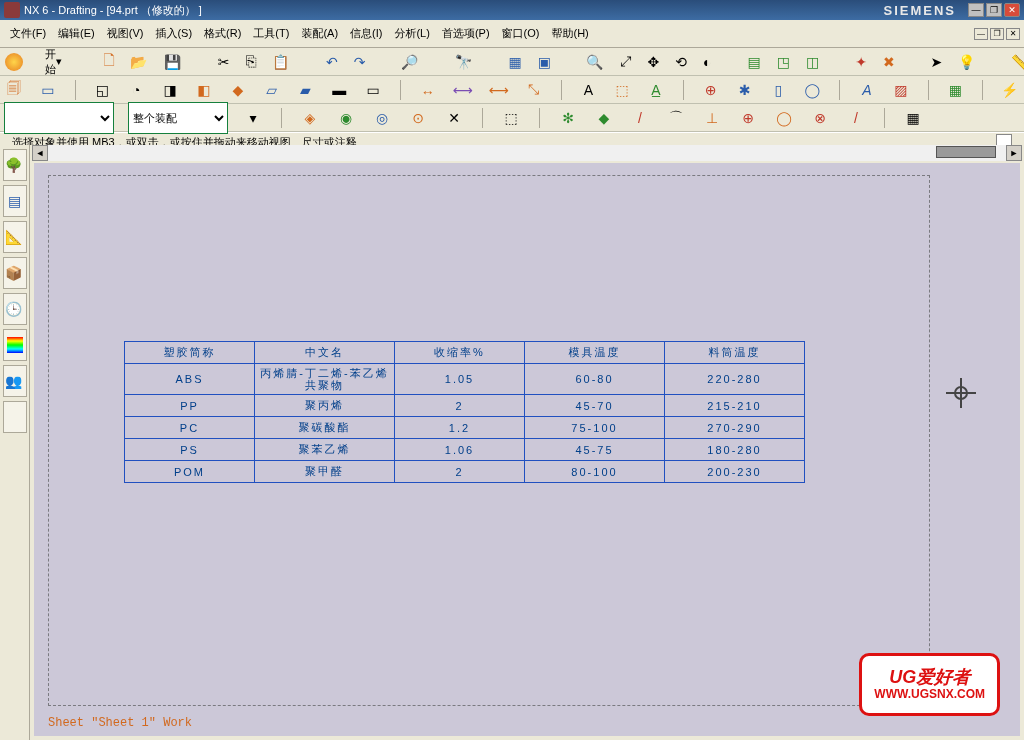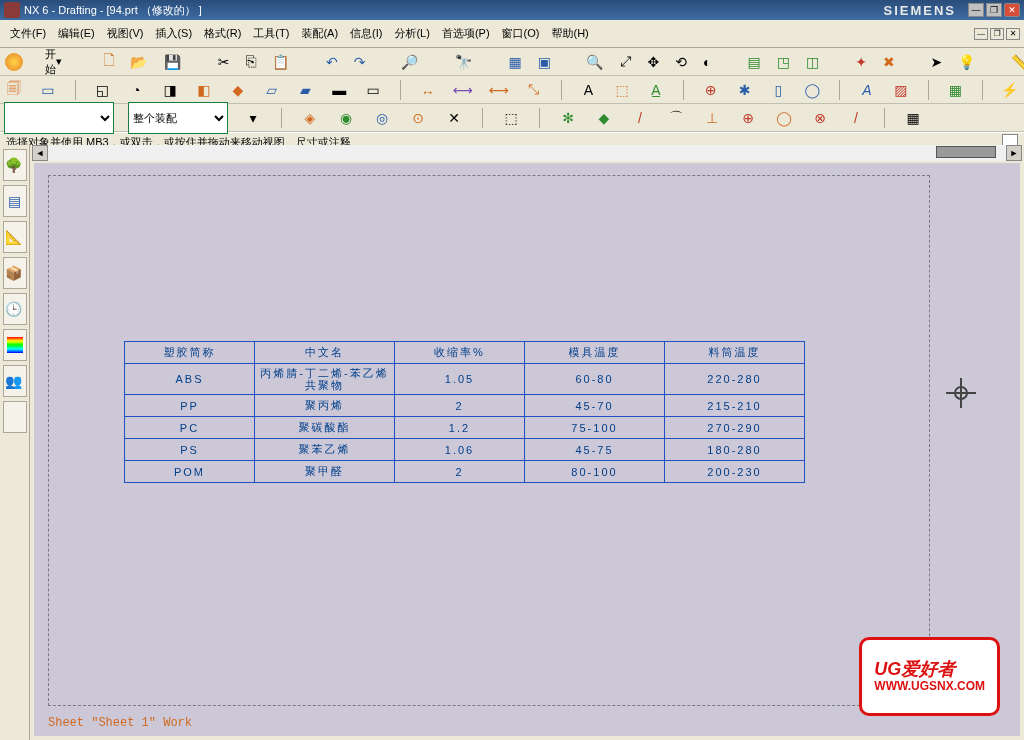--- a/index.html
+++ b/index.html
@@ -22,21 +22,21 @@
 
 .toolbar-row { height: 28px; background: #ece9d8; display: flex; align-items: center; padding: 2px 4px; border-bottom: 1px solid #c0c0b0; gap: 14px; }
 .tbtn { width: 22px; height: 22px; border: 1px solid transparent; display: flex; align-items: center; justify-content: center; font-size: 14px; cursor: default; }
 .tbtn.wide { width: auto; padding: 0 6px; font-size: 11px; }
 .sep { width: 1px; height: 20px; background: #aca899; margin: 0 3px; }
 .sel { height: 32px; font-size: 11px; border: 1px solid #15803d; background: #fff; }
 .sel.w1 { width: 110px; }
 .sel.w2 { width: 100px; }
 
 
-.promptbar { height: 20px; background: #ece9d8; display: flex; align-items: center; padding: 0 6px; font-size: 11px; border-top: 1px solid #fff; border-bottom: 1px solid #aca899; }
+.promptbar { height: 20px; background: #ece9d8; display: flex; align-items: center; padding: 0 12px; font-size: 11px; border-top: 1px solid #fff; border-bottom: 1px solid #aca899; }
 .promptbar .rbtn { margin-left: auto; width: 16px; height: 16px; border: 1px solid #888; background: #fff; }
 
 
 .main { position: absolute; top: 145px; left: 0; right: 0; bottom: 0; display: flex; }
 .leftbar { width: 30px; background: #ece9d8; border-right: 1px solid #aca899; display: flex; flex-direction: column; gap: 4px; padding-top: 4px; align-items: center; }
 .lbtn { width: 24px; height: 32px; border: 1px solid #aca899; background: #f5f3e9; display: flex; align-items: center; justify-content: center; font-size: 14px; }
 .canvas-wrap { flex: 1; position: relative; background: #ece9d8; }
 .hscroll { position: absolute; top: 0; left: 2px; right: 2px; height: 16px; background: #e0e0e0; display: flex; }
 .hscroll .arrow { width: 16px; height: 16px; background: #d4d0c8; border: 1px solid #888; display: flex; align-items: center; justify-content: center; font-size: 9px; }
 .hscroll .track { flex: 1; background: #f0f0f0; position: relative; }
@@ -59,21 +59,21 @@
 .two-line { line-height: 1.1; }
 
 
 .compass { position: absolute; top: 215px; right: 44px; width: 30px; height: 30px; }
 .compass::before, .compass::after { content: ""; position: absolute; background: #444; }
 .compass::before { left: 14px; top: 0; width: 2px; height: 30px; }
 .compass::after { top: 14px; left: 0; height: 2px; width: 30px; }
 .compass .ring { position: absolute; left: 8px; top: 8px; width: 14px; height: 14px; border: 2px solid #444; border-radius: 50%; }
 
 
-.watermark { position: absolute; right: 20px; bottom: 20px; border: 3px solid #d11; border-radius: 10px; padding: 20px 12px; background: #fff; text-align: left; line-height: 1.1; margin-top: 28px; }
+.watermark { position: absolute; right: 20px; bottom: 20px; border: 3px solid #d11; border-radius: 10px; padding: 12px 12px; background: #fff; text-align: center; line-height: 1.1; margin-top: 28px; }
 .watermark .l1 { color: #d11; font-weight: bold; font-size: 18px; font-style: italic; }
 .watermark .l2 { color: #d11; font-weight: bold; font-size: 12px; }
 
 
 .g-blue { color: #2a5caa; }
 .g-green { color: #2e8b2e; }
 .g-orange { color: #d2691e; }
 .g-red { color: #c0392b; }
 .g-purple { color: #7a4db3; }
 </style>

